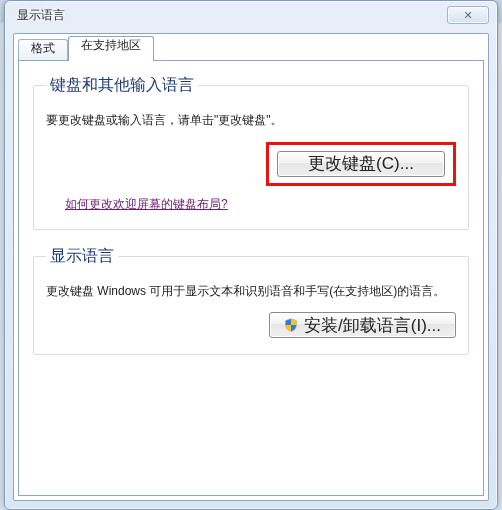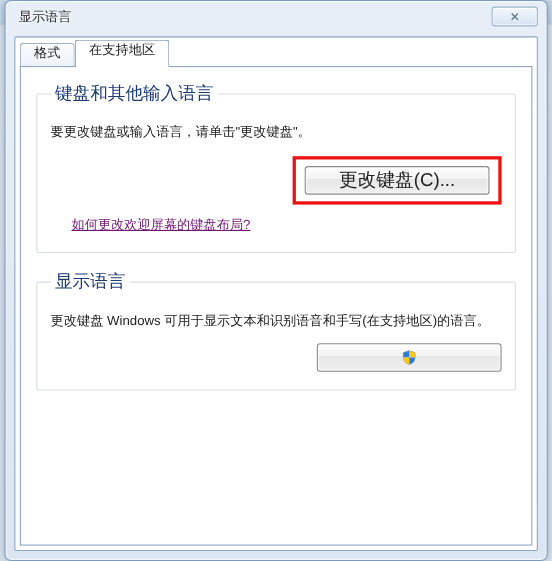--- a/index.html
+++ b/index.html
@@ -230,19 +230,20 @@
           <div class="winbtn">
             <span class="shield">
               <svg viewBox="0 0 16 16">
                 <path d="M8 1 L14 3 V8 C14 12 11 14.5 8 15 C5 14.5 2 12 2 8 V3 Z" fill="#fff" stroke="#666" stroke-width="0.6"></path>
                 <path d="M8 1 L14 3 V8 L8 8 Z" fill="#f6c719"></path>
                 <path d="M8 1 L2 3 V8 L8 8 Z" fill="#2e7cd6"></path>
                 <path d="M8 8 L14 8 C14 12 11 14.5 8 15 Z" fill="#2e7cd6"></path>
                 <path d="M8 8 L2 8 C2 12 5 14.5 8 15 Z" fill="#f6c719"></path>
               </svg>
             </span>
+            <span>安装/卸载语言(I)...</span>
           </div>
         </div>
       </fieldset>
 
     </div>
   </div>
 </div>
 
 </body></html>

